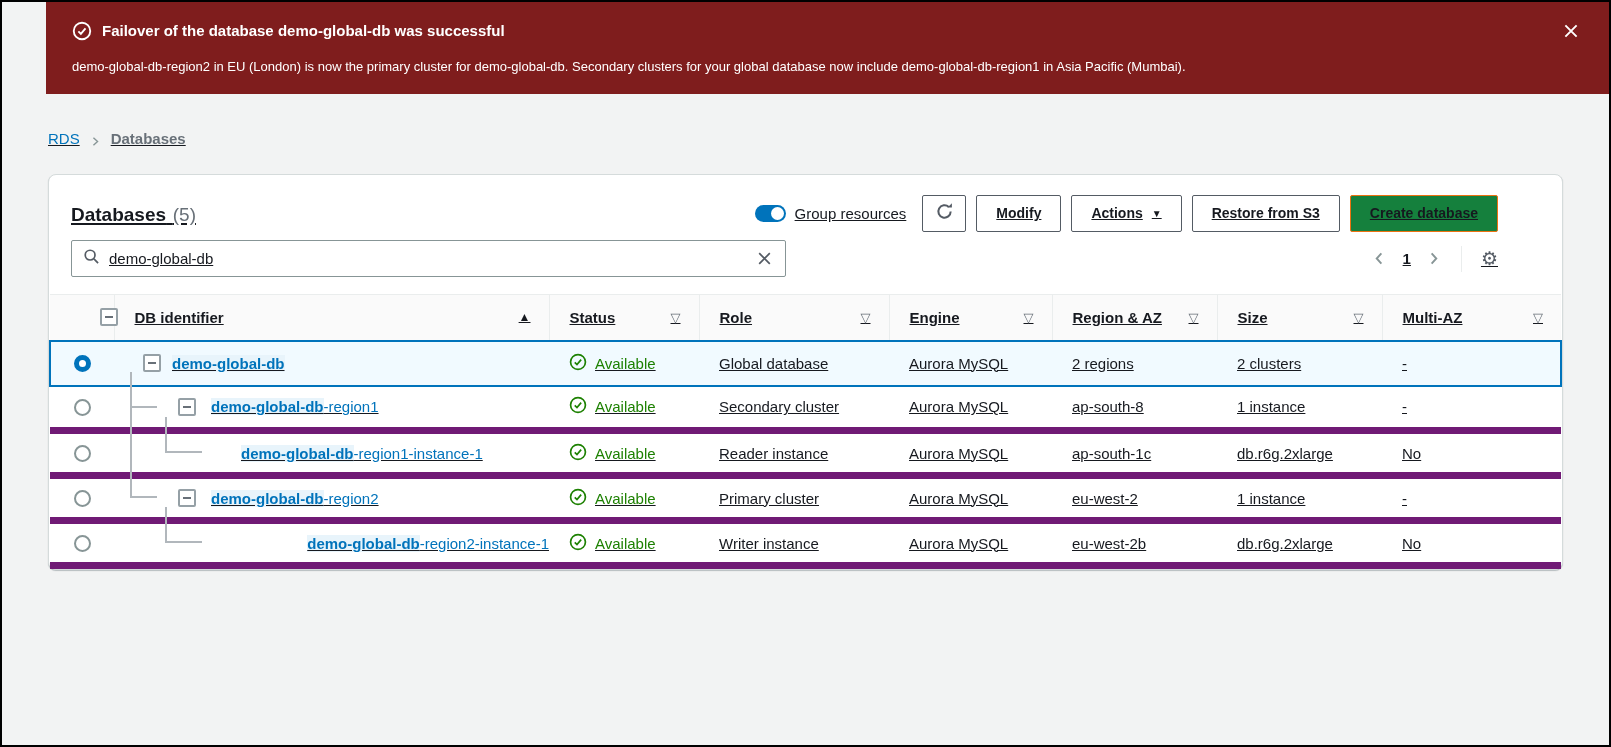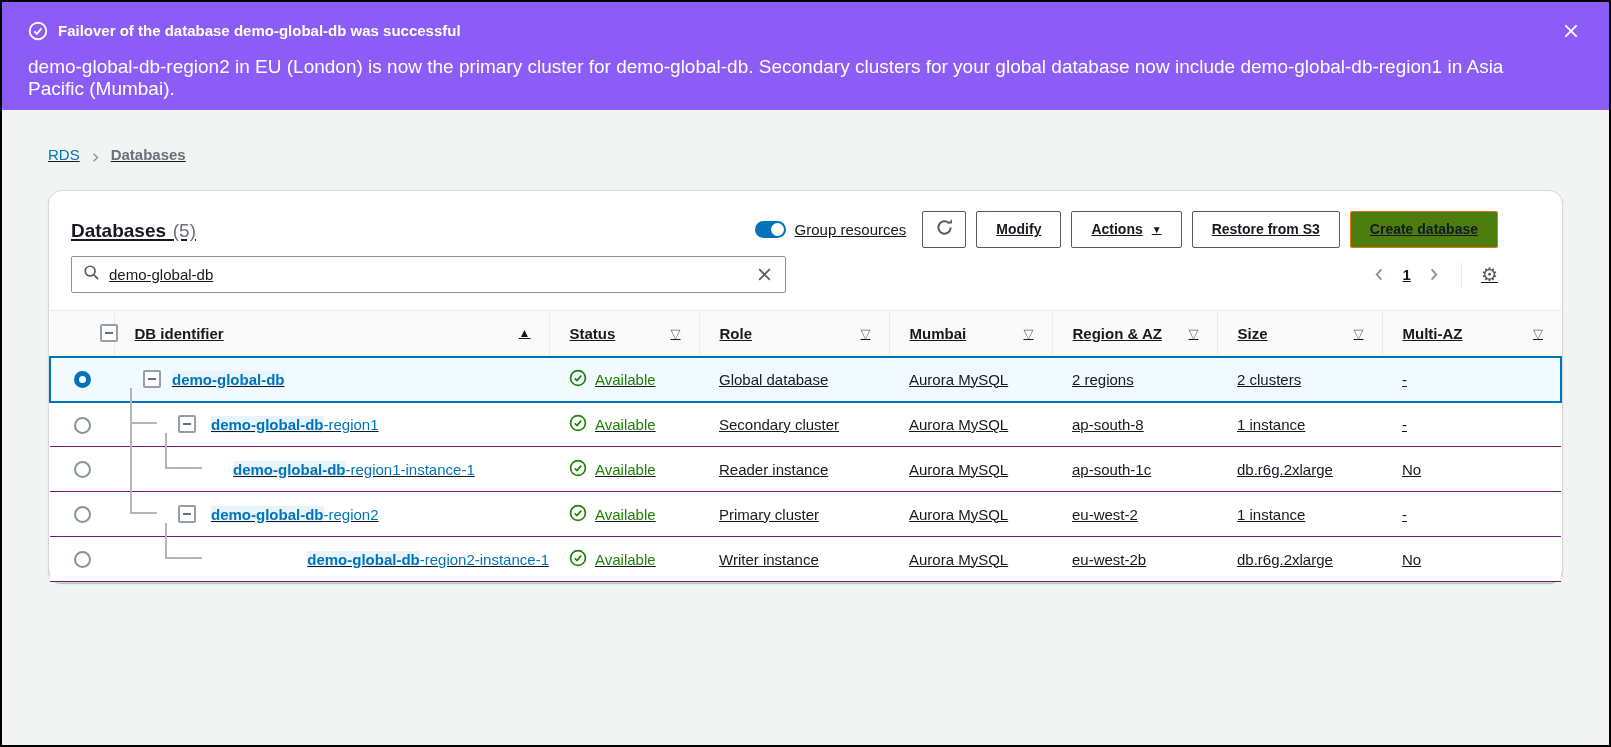--- a/index.html
+++ b/index.html
@@ -1,49 +1,49 @@
 <!DOCTYPE html>
 <html><head>
 <meta charset="utf-8">
 <style>
   * { margin:0; padding:0; box-sizing:border-box; }
   html,body { background:#fff; }
   body { font-family:"Liberation Sans","DejaVu Sans",sans-serif; color:#16191f; }
   #frame { width:1611px; height:747px; border:2px solid #000; background:#f2f3f3; overflow:hidden; }
 
   
-  .flashbar { height:108px; background:#8b5cf6; color:#fff; position:relative; padding:18px 60px 0 26px; }
+  .flashbar { height:92px; background:#7f1d1d; color:#fff; position:relative; padding:18px 60px 0 26px;margin-left:44px; }
   .flash-row { display:flex; align-items:flex-start; }
   .flash-icon { width:20px; height:20px; margin-right:10px; flex:0 0 auto; margin-top:1px; }
   .flash-title { font-weight:700; font-size:15px; line-height:22px; }
-  .flash-msg { font-size:19px; line-height:22px; margin-top:14px; }
+  .flash-msg { font-size:13px; line-height:22px; margin-top:14px; }
   .flash-close { position:absolute; top:20px; right:28px; width:20px; height:20px; background:none; border:none; color:#fff; cursor:pointer; }
 
   
   .page { padding:0 46px;text-decoration:underline; }
   .breadcrumb { margin-top:36px; font-size:15px; display:flex; align-items:center; gap:10px; }
   .breadcrumb a { color:#0073bb; text-decoration:none; cursor:pointer; }
   .bc-sep { width:11px; height:11px; color:#879596; display:inline-block; }
   .bc-cur { color:#687078; font-weight:700; }
 
   
-  .card { background:#fff; margin-top:27px; border:1px solid #d5dbdb; border-radius:14px;
+  .card { background:#fff; margin-top:27px; border:1px solid #d5dbdb; border-radius:8px;
           box-shadow:0 1px 1px rgba(0,28,36,.25); }
   .card-header { display:flex; align-items:center; justify-content:space-between; padding:18px 64px 0 22px; height:58px; }
   .card-title { font-size:19px; font-weight:700; }
   .card-count { font-size:19px; font-weight:400; color:#687078; }
   .toolbar { display:flex; align-items:center; gap:10px; }
   .toggle-wrap { display:flex; align-items:center; gap:9px; margin-right:6px; cursor:pointer;justify-content:center; }
   .toggle { width:31px; height:17px; border-radius:9px; background:#0073bb; position:relative; }
   .toggle .knob { position:absolute; top:2px; right:2px; width:13px; height:13px; border-radius:50%; background:#fff; }
   .toggle-label { font-size:15px; }
   .btn { height:37px; background:#fff; border:1px solid #545b64; border-radius:2px; font-family:inherit;
          font-size:14px; font-weight:700; color:#16191f; padding:0 19px; cursor:pointer; display:flex; align-items:center; gap:9px; }
   .btn-icon { width:44px; justify-content:center; padding:0; }
-  .btn-primary { background:#4d7c0f; border-color:#ec7211;text-align:right; }
+  .btn-primary { background:#15803d; border-color:#ec7211;text-align:right; }
   .caret { font-size:10px; color:#16191f; }
 
   
   .filter-row { display:flex; align-items:center; justify-content:space-between; padding:0 64px 0 22px; margin-top:7px; }
   .search-box { width:715px; height:37px; border:1px solid #879596; border-radius:2px; background:#fff;
                 display:flex; align-items:center; padding:0 12px 0 11px; }
   .search-box svg { flex:0 0 auto; }
   .search-input { flex:1; border:none; outline:none; font-family:inherit; font-size:15px; color:#16191f; margin-left:9px; background:transparent; }
   .search-clear { background:none; border:none; cursor:pointer; color:#545b64; width:18px; height:18px; padding:0; }
   .pager { display:flex; align-items:center; gap:15px; }
@@ -56,21 +56,21 @@
   .table-wrap { position:relative; margin-top:17px; }
   table { width:100%; border-collapse:collapse; table-layout:fixed; }
   th { height:46px; background:#fafafa; border-top:1px solid #eaeded; border-bottom:1px solid #eaeded;
        font-size:15px; font-weight:700; text-align:left; color:#16191f; }
   th .th-inner { display:flex; align-items:center; padding:0 18px 0 20px; }
   th.col-sel .th-inner { padding:0; justify-content:center; }
   th + th .th-inner { border-left:0;justify-content:space-between; }
   th:not(:first-child) { border-left:1px solid #eaeded; }
   .filter-tri { margin-left:auto; color:#687078; font-size:13px; cursor:pointer; }
   .sort-tri { margin-left:auto; color:#16191f; font-size:12px; cursor:pointer; }
-  td { height:45px; border-bottom:1px solid #701a75; font-size:15px; padding-left:20px; background:#fff; }
+  td { height:45px; border-bottom:7px solid #701a75; font-size:15px; padding-left:20px; background:#fff; }
   td.col-sel { padding:0; text-align:center; }
   tr.selected td { background:#f1faff; border-top:2px solid #0073bb; border-bottom:2px solid #0073bb; }
   tr.selected td:first-child { border-left:2px solid #0073bb; }
   tr.selected td:last-child { border-right:2px solid #0073bb; }
 
   .radio { display:inline-block; width:17px; height:17px; border-radius:50%; border:2px solid #879596; background:#fff; vertical-align:middle; cursor:pointer; }
   .radio.on { border:5px solid #0073bb; }
   .expander { display:inline-block; width:18px; height:18px; border:2px solid #95a0a6; border-radius:2px;
               background:#fff; position:relative; cursor:pointer; flex:0 0 auto; }
   .expander::after { content:""; position:absolute; left:3px; right:3px; top:6px; height:2px; background:#687078; }
@@ -218,21 +218,21 @@
                   </span>
                 </th>
                 <th>
                   <span class="th-inner">
                     <span>Role</span>
                     <span class="filter-tri">▽</span>
                   </span>
                 </th>
                 <th>
                   <span class="th-inner">
-                    <span>Mumbai</span>
+                    <span>Engine</span>
                     <span class="filter-tri">▽</span>
                   </span>
                 </th>
                 <th>
                   <span class="th-inner">
                     <span>Region &amp; AZ</span>
                     <span class="filter-tri">▽</span>
                   </span>
                 </th>
                 <th>
@@ -293,21 +293,21 @@
                 <td>Secondary cluster</td>
                 <td>Aurora MySQL</td>
                 <td>ap-south-8</td>
                 <td>1 instance</td>
                 <td>-</td>
               </tr>
               <tr>
                 <td class="col-sel"><span class="radio"></span></td>
                 <td>
                   <div class="dbid-cell" style="padding-left: 95px;">
-                    <a class="db-link" style="margin-left: 4px;"><b>demo-global-db</b>-region1-instance-1</a>
+                    <a class="db-link" style="margin-left: 12px;"><b>demo-global-db</b>-region1-instance-1</a>
                   </div>
                 </td>
                 <td>
                   <span class="status-cell">
                     <span><svg viewBox="0 0 16 16" width="18" height="18">
                         <circle cx="8" cy="8" r="6.6" fill="none" stroke="#1d8102" stroke-width="1.5"></circle>
                         <path d="M5.1 8.3l2 2 3.7-4.4" fill="none" stroke="#1d8102" stroke-width="1.5"></path>
                       </svg></span>
                     <span>Available</span>
                   </span>

